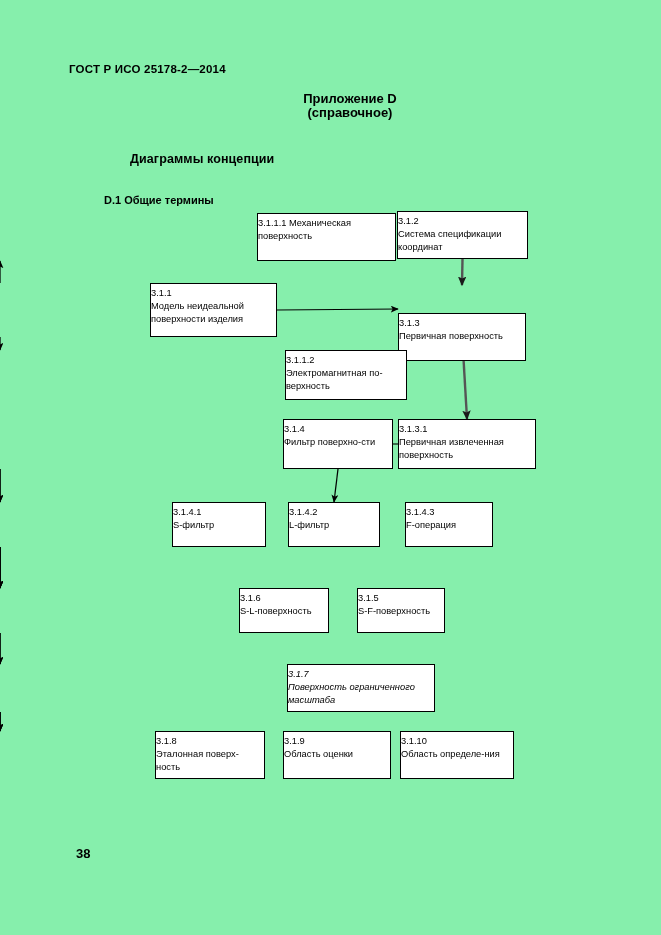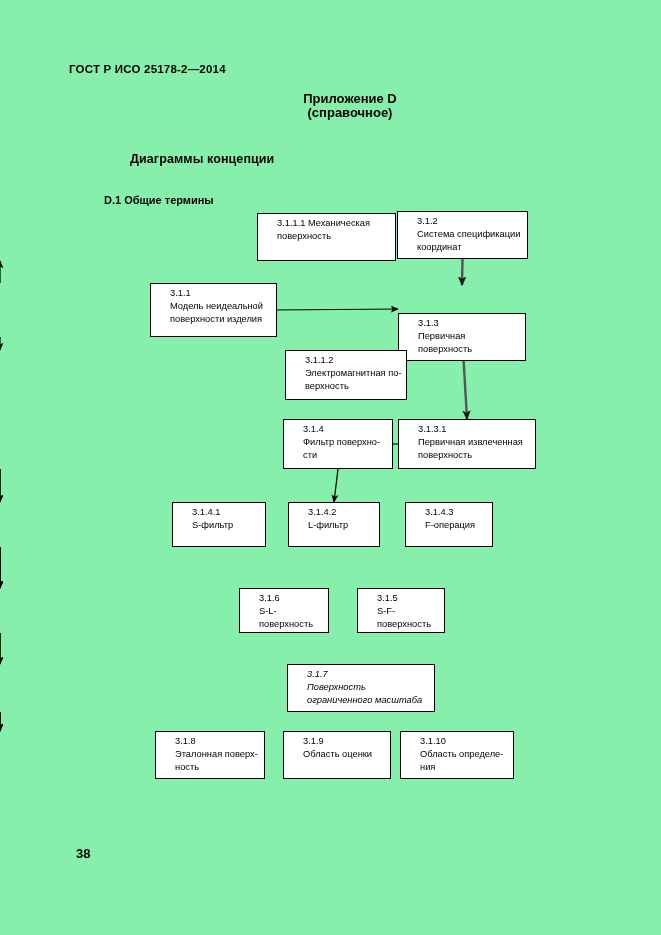--- a/index.html
+++ b/index.html
@@ -73,21 +73,21 @@
     position: absolute;
     left: 0; top: 0;
     width: 661px; height: 935px;
     pointer-events: none;
   }
 
   .node {
     position: absolute;
     border: 1px solid #000000;
     background: #ffffff;
-    padding: 3px 4px 2px 19px;
+    padding: 3px 4px 2px 0;
     font-size: 9.3px;
     line-height: 13.2px;
     color: #000000;
     overflow: hidden;
   }
   .node .num { display: block; }
   .node .lbl { display: block; }
   .node.inline-num .num { display: inline; }
   .node.inline-num .lbl { display: inline; }
 </style>

